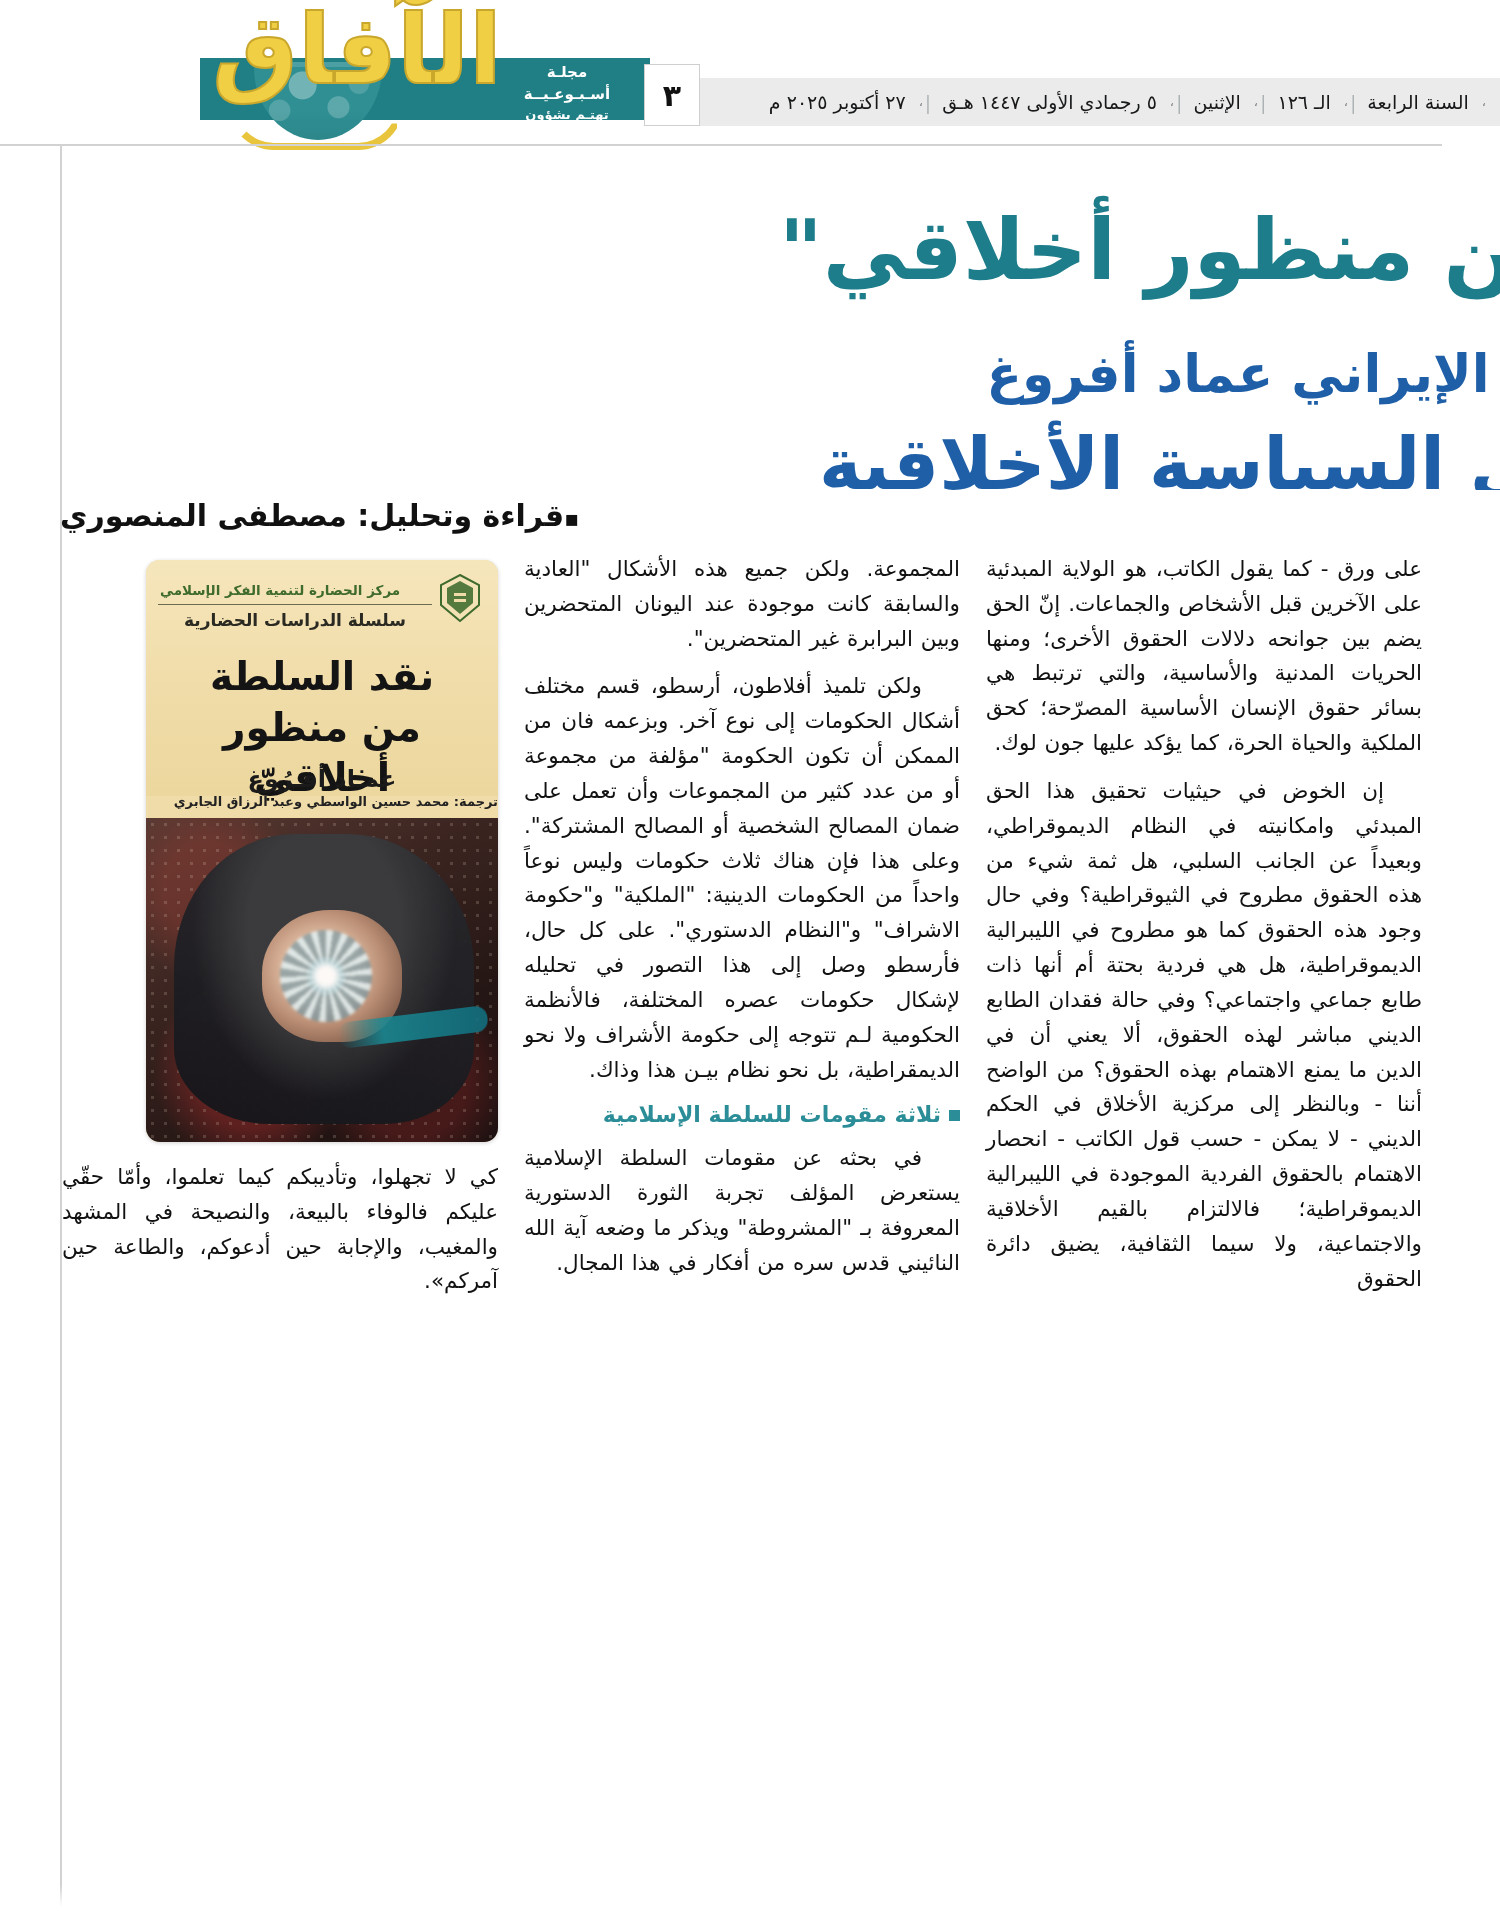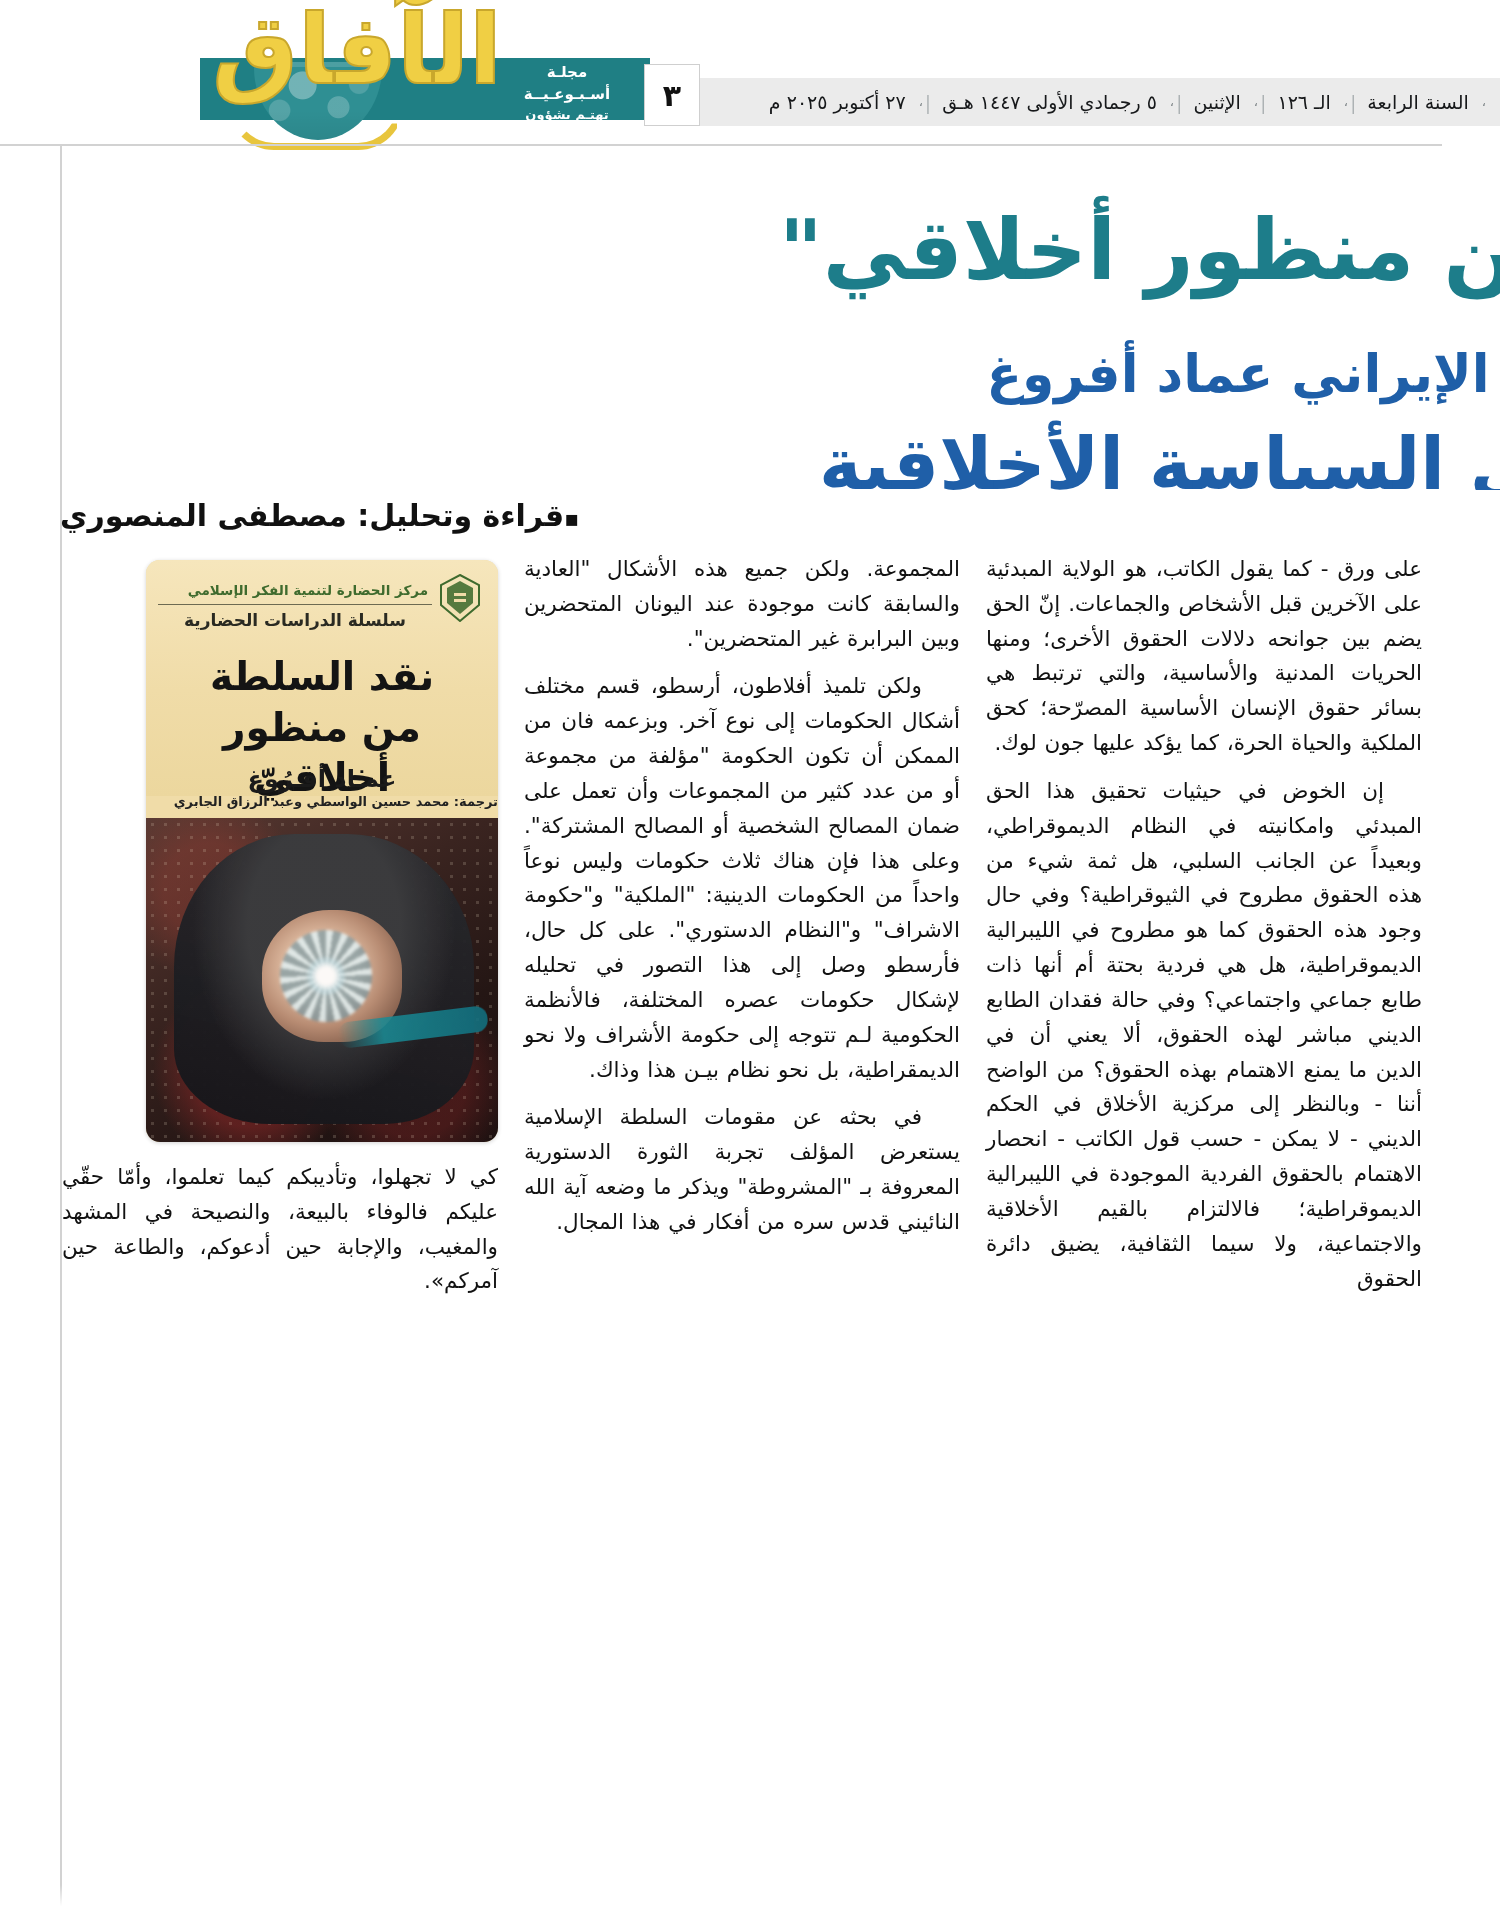--- a/index.html
+++ b/index.html
@@ -312,21 +312,21 @@
     position: absolute;
     top: 14px; right: 16px;
     width: 44px;
     height: 48px;
   }
   .bc-seal svg { display: block; }
 
   .bc-pub {
     position: absolute;
     top: 22px; right: 70px; left: 14px;
-    text-align: right;
+    text-align: left;
     font-family: "DejaVu Sans", "Liberation Sans", sans-serif;
     font-size: 13.5px;
     font-weight: 700;
     color: #3f6b2e;
     letter-spacing: 0.2px;
     white-space: nowrap;
   }
   .bc-rule {
     position: absolute;
     top: 44px; right: 66px; left: 12px;
@@ -523,20 +523,23 @@
   <div class="cols">
 
     <div class="col">
       <p>على ورق - كما يقول الكاتب، هو الولاية المبدئية على الآخرين قبل الأشخاص والجماعات. إنّ الحق يضم بين جوانحه دلالات الحقوق الأخرى؛ ومنها الحريات المدنية والأساسية، والتي ترتبط هي بسائر حقوق الإنسان الأساسية المصرّحة؛ كحق الملكية والحياة الحرة، كما يؤكد عليها جون لوك.</p>
       <p class="indent">إن الخوض في حيثيات تحقيق هذا الحق المبدئي وامكانيته في النظام الديموقراطي، وبعيداً عن الجانب السلبي، هل ثمة شيء من هذه الحقوق مطروح في الثيوقراطية؟ وفي حال وجود هذه الحقوق كما هو مطروح في الليبرالية الديموقراطية، هل هي فردية بحتة أم أنها ذات طابع جماعي واجتماعي؟ وفي حالة فقدان الطابع الديني مباشر لهذه الحقوق، ألا يعني أن في الدين ما يمنع الاهتمام بهذه الحقوق؟ من الواضح أننا - وبالنظر إلى مركزية الأخلاق في الحكم الديني - لا يمكن - حسب قول الكاتب - انحصار الاهتمام بالحقوق الفردية الموجودة في الليبرالية الديموقراطية؛ فالالتزام بالقيم الأخلاقية والاجتماعية، ولا سيما الثقافية، يضيق دائرة الحقوق</p>
     </div>
 
     <div class="col">
       <p>المجموعة. ولكن جميع هذه الأشكال "العادية والسابقة كانت موجودة عند اليونان المتحضرين وبين البرابرة غير المتحضرين".</p>
       <p class="indent">ولكن تلميذ أفلاطون، أرسطو، قسم مختلف أشكال الحكومات إلى نوع آخر. وبزعمه فان من الممكن أن تكون الحكومة "مؤلفة من مجموعة أو من عدد كثير من المجموعات وأن تعمل على ضمان المصالح الشخصية أو المصالح المشتركة". وعلى هذا فإن هناك ثلاث حكومات وليس نوعاً واحداً من الحكومات الدينية: "الملكية" و"حكومة الاشراف" و"النظام الدستوري". على كل حال، فأرسطو وصل إلى هذا التصور في تحليله لإشكال حكومات عصره المختلفة، فالأنظمة الحكومية لـم تتوجه إلى حكومة الأشراف ولا نحو الديمقراطية، بل نحو نظام بيـن هذا وذاك.</p>
+      <div class="section-head">
+        <span class="sq"></span><span>ثلاثة مقومات للسلطة الإسلامية</span>
+      </div>
       <p class="indent">في بحثه عن مقومات السلطة الإسلامية يستعرض المؤلف تجربة الثورة الدستورية المعروفة بـ "المشروطة" ويذكر ما وضعه آية الله النائيني قدس سره من أفكار في هذا المجال.</p>
     </div>
 
     <div class="col">
 
       <div class="book-cover">
         <div class="bc-top">
 
           <div class="bc-seal">
             <svg width="44" height="48" viewBox="0 0 44 48" xmlns="http://www.w3.org/2000/svg">

